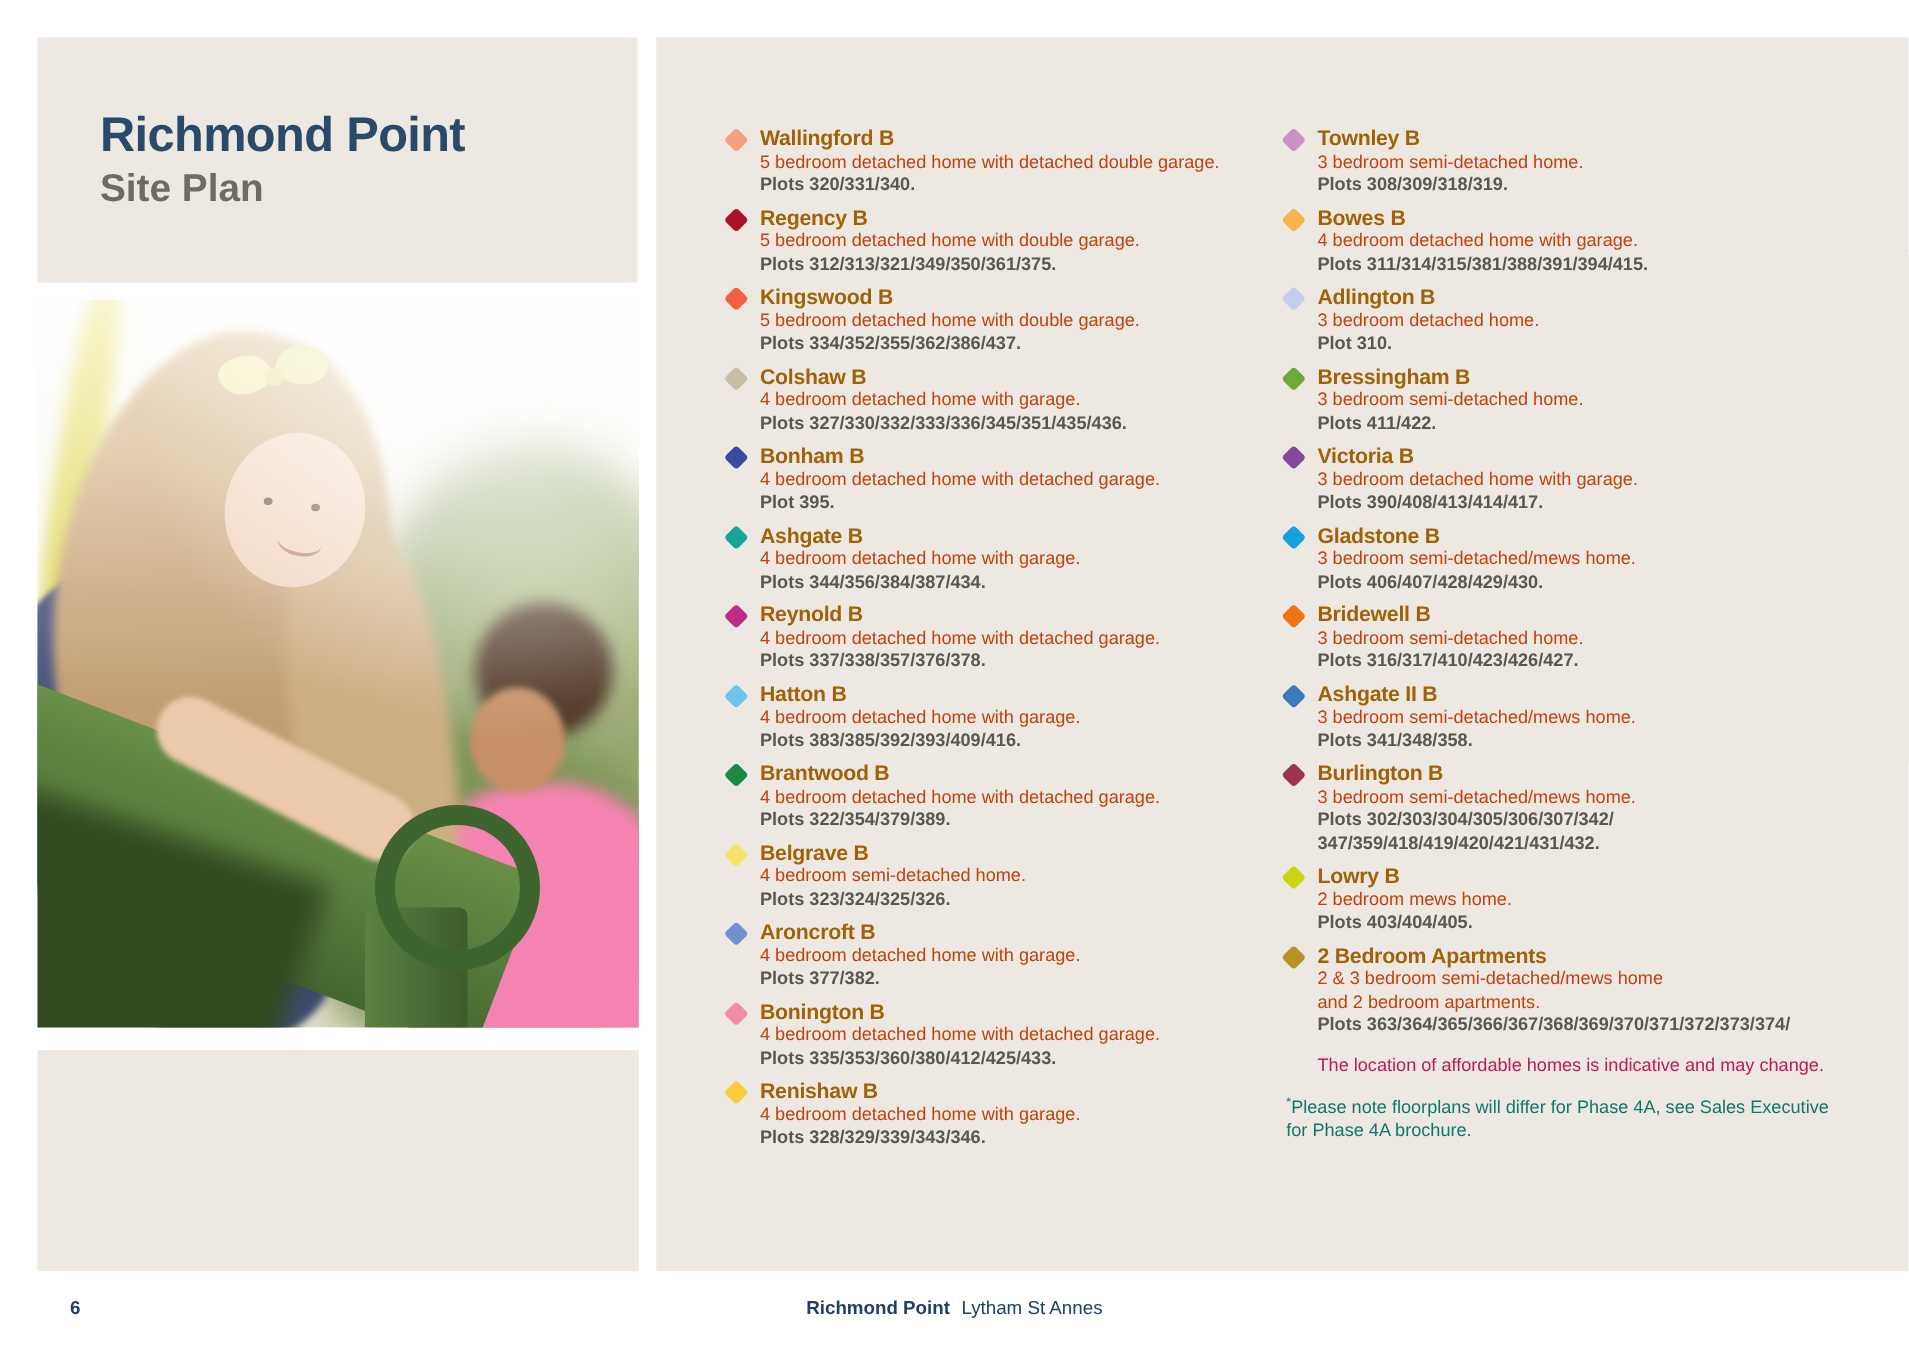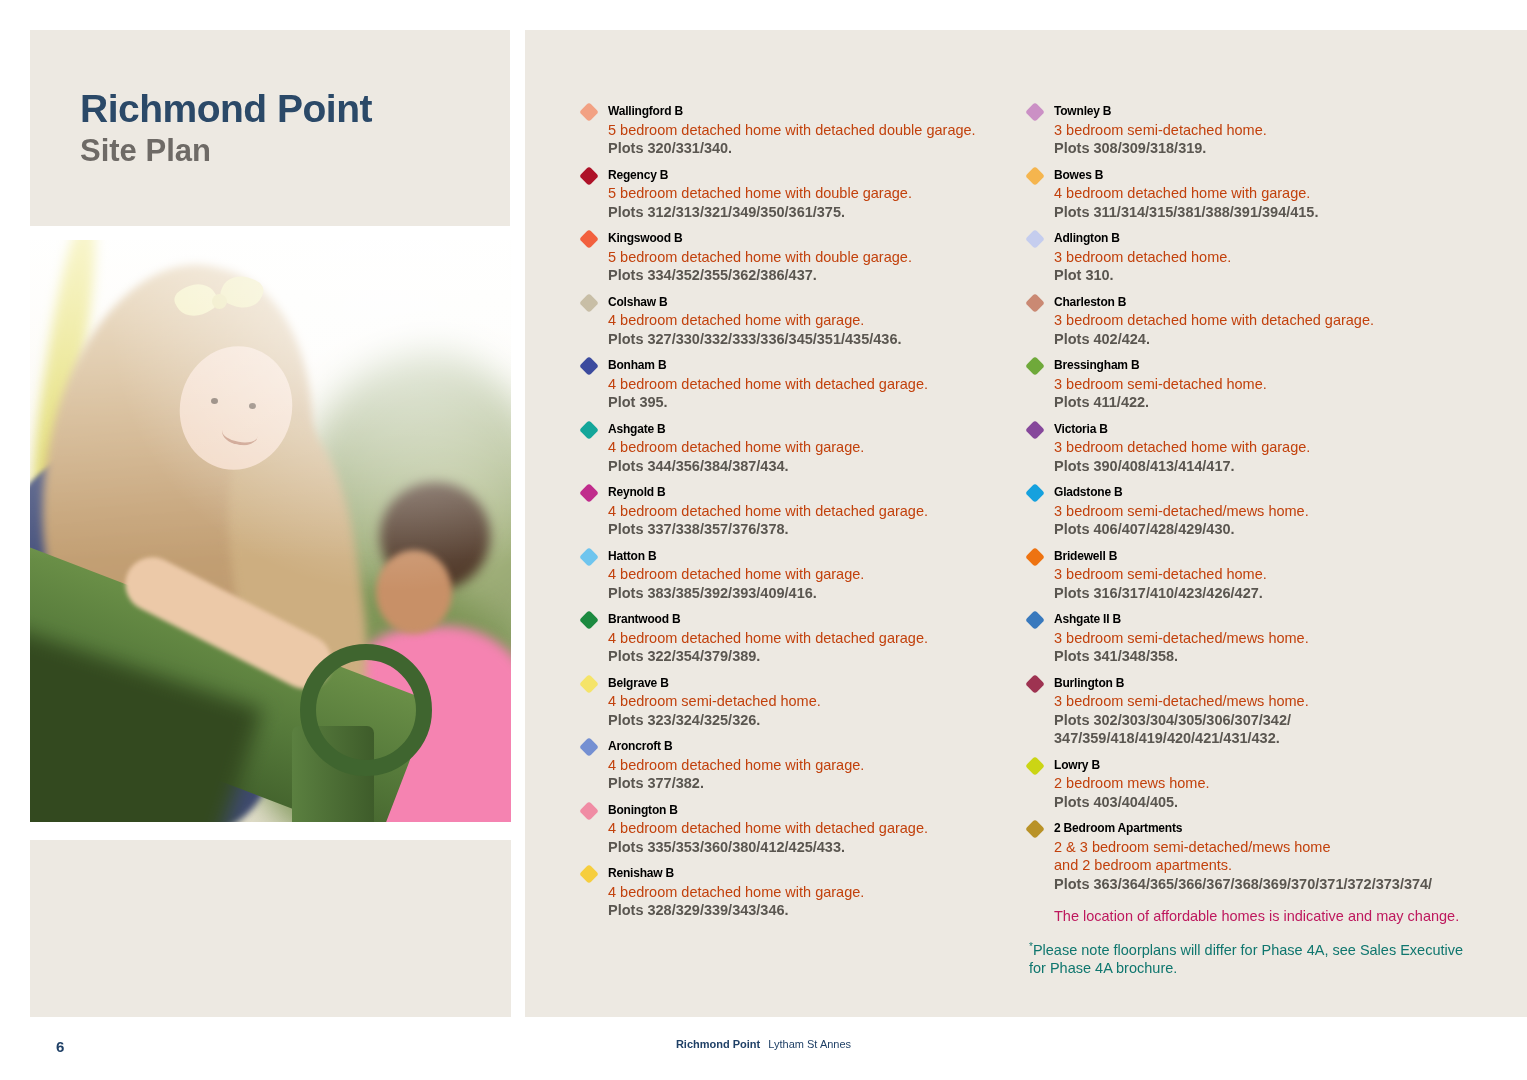--- a/index.html
+++ b/index.html
@@ -66,30 +66,30 @@
         linear-gradient(180deg,rgba(255,255,255,.6) 0%,rgba(255,255,255,.25) 30%,rgba(255,255,255,0) 55%),
         radial-gradient(circle at 75% 12%,rgba(255,255,255,.7) 0%,rgba(255,255,255,0) 45%);}
   
   .legend-panel{position:absolute;left:525px;top:30px;width:1002px;height:987px;background:#EDE9E2;}
   .legend-col{position:absolute;top:72px;}
   .col1{left:56px;width:420px;} .col2{left:502px;width:468px;}
   .legend-item{display:flex;margin-bottom:8px;}
   .diamond{width:14px;height:14px;border-radius:3px;transform:rotate(45deg);
         flex:none;margin:3px 12px 0 1px;}
   .legend-text{font-size:14.5px;line-height:18.5px;}
-  .legend-name{font-weight:bold;color:#000000;font-size:12px;letter-spacing:-0.2px;}
+  .legend-name{font-weight:bold;color:#a16207;font-size:17px;letter-spacing:-0.2px;}
   .legend-desc{color:#c2410c;}
   .legend-plots{color:#5A5650;font-weight:bold;}
   .legend-note{color:#be185d;margin-top:14px;}
   .footnote{margin:12px 0 0 2px;font-size:14.5px;line-height:18.5px;color:#0f766e;}
   .fn-star{font-size:10px;vertical-align:5px;}
   
   .footer-num{position:absolute;left:56px;top:1038px;font-size:15px;font-weight:bold;color:#1F4066;}
   .footer-center{position:absolute;left:0;top:1038px;width:1527px;text-align:center;
-        font-size:11px;color:#1F4066;}
+        font-size:15px;color:#1F4066;}
   .footer-center .brand{font-weight:bold;}
   .footer-center .loc{font-weight:normal;margin-left:5px;}
 </style>
 </head>
 <body>
 
 <div class="page">
 
   <div class="title-block">
     <h1>Richmond Point</h1>
@@ -253,28 +253,20 @@
         </div>
         <div class="legend-item">
           <div class="diamond" style="background: rgb(197, 205, 238);"></div>
           <div class="legend-text">
             <div class="legend-name">Adlington B</div>
             <div class="legend-desc">3 bedroom detached home.</div>
             <div class="legend-plots">Plot 310.</div>
           </div>
         </div>
         <div class="legend-item">
-          <div class="diamond" style="background: rgb(202, 137, 115);"></div>
-          <div class="legend-text">
-            <div class="legend-name">Charleston B</div>
-            <div class="legend-desc">3 bedroom detached home with detached garage.</div>
-            <div class="legend-plots">Plots 402/424.</div>
-          </div>
-        </div>
-        <div class="legend-item">
           <div class="diamond" style="background: rgb(111, 169, 58);"></div>
           <div class="legend-text">
             <div class="legend-name">Bressingham B</div>
             <div class="legend-desc">3 bedroom semi-detached home.</div>
             <div class="legend-plots">Plots 411/422.</div>
           </div>
         </div>
         <div class="legend-item">
           <div class="diamond" style="background: rgb(134, 72, 155);"></div>
           <div class="legend-text">

